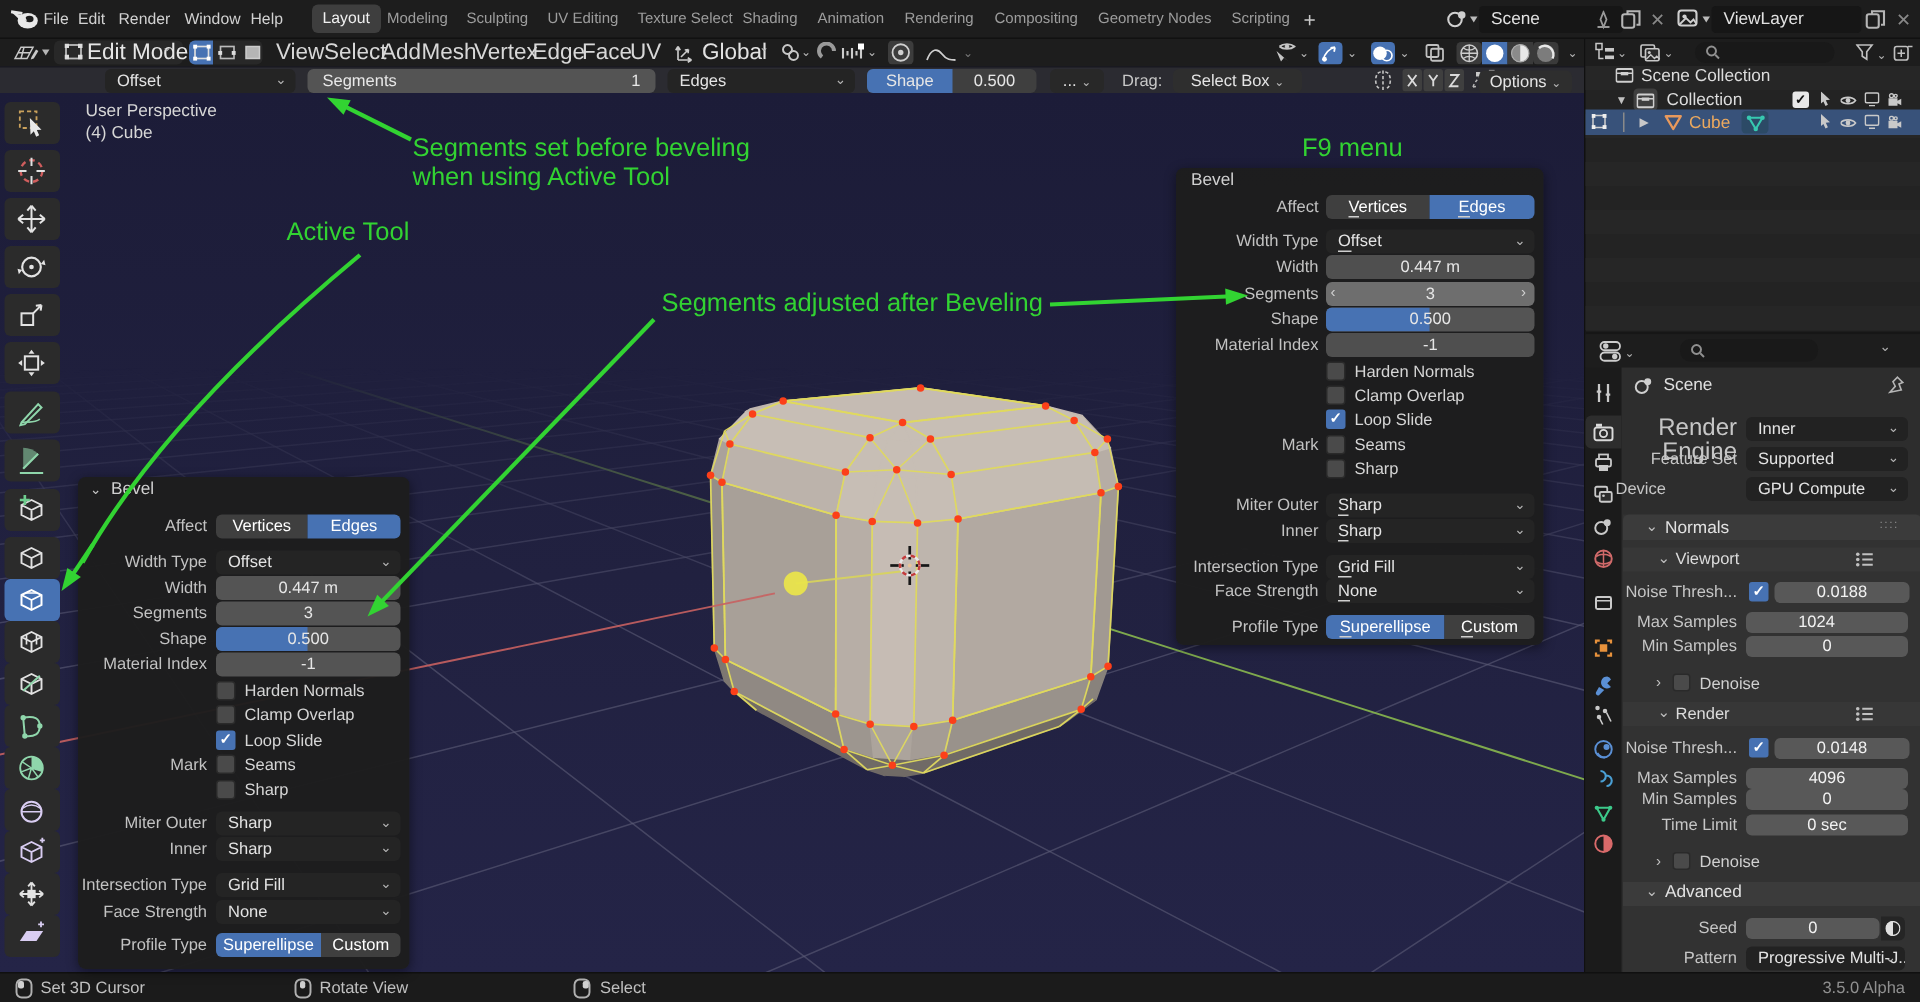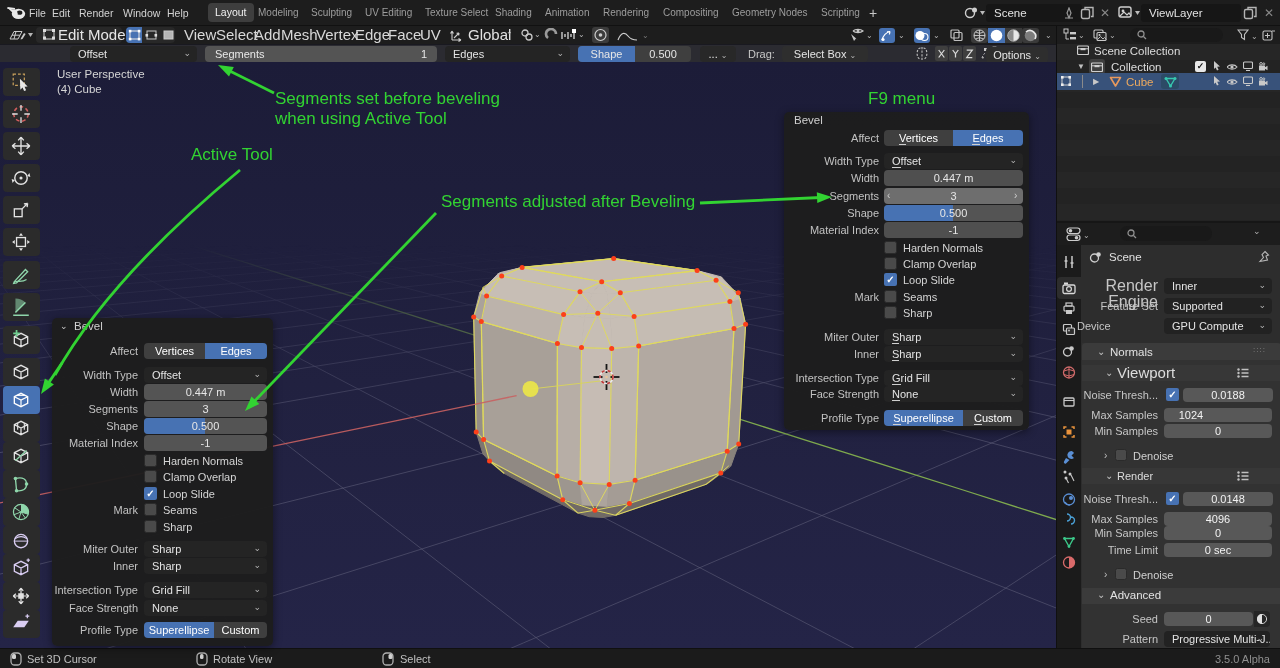--- a/index.html
+++ b/index.html
@@ -902,34 +902,34 @@
 <div class="abs drop" style="left:107px;top:272px;width:108px;background:#222222;">Supported</div>
 <span class="abs" style="left:20px;top:292px;width:81px;text-align:left;font-size:11px;color:#c6c6c6;line-height:16px;">Device</span>
 <div class="abs drop" style="left:107px;top:292px;width:108px;background:#222222;">GPU Compute</div>
 <div class="abs" style="left:25px;top:317px;width:199px;height:305px;background:#323232;"></div>
 <div class="abs" style="left:25px;top:317px;width:199px;height:17px;background:#3b3b3b;border-radius:4px 4px 0 0;"></div>
 <span class="abs" style="left:40px;top:317.8px;color:#c0c0c0;font-size:10px;line-height:16px;">⌄</span>
 <span class="abs" style="left:53px;top:317.8px;font-size:11.5px;color:#e2e2e2;line-height:16px;">Normals</span>
 <span class="abs" style="left:196px;top:315.8px;font-size:8px;color:#8a8a8a;letter-spacing:1px;line-height:16px;">::::</span>
 <div class="abs" style="left:25px;top:339px;width:199px;height:16px;background:#373737;"></div>
 <span class="abs" style="left:48px;top:338.5px;color:#c0c0c0;font-size:10px;line-height:16px;">⌄</span>
-<span class="abs" style="left:60px;top:338.5px;font-size:15px;color:#dcdcdc;line-height:16px;">Viewport</span>
+<span class="abs" style="left:60px;top:338.5px;font-size:11px;color:#dcdcdc;line-height:16px;">Viewport</span>
 <svg class="abs" style="left:180px;top:341.5px" width="12" height="10" viewBox="0 0 12 10">
       <circle cx="1.5" cy="1.5" r="1.2" fill="#c0c0c0"></circle>
       <circle cx="1.5" cy="5" r="1.2" fill="#c0c0c0"></circle>
       <circle cx="1.5" cy="8.5" r="1.2" fill="#c0c0c0"></circle>
       <path d="M4.5 1.5 h7 M4.5 5 h7 M4.5 8.5 h7" stroke="#c0c0c0" stroke-width="1.3"></path>
     </svg>
 <span class="abs" style="left:20px;top:360.5px;width:81px;text-align:right;font-size:11px;color:#c6c6c6;line-height:16px;">Noise Thresh...</span>
 <div class="abs chkon" style="left:109px;top:361.5px;">✓</div>
 <div class="abs" style="left:126px;top:361.5px;width:90px;height:14px;background:#585858;border-radius:4px;"></div>
 <span class="abs val" style="left:126px;top:360.5px;width:90px;color:#f2f2f2;line-height:17px;">0.0188</span>
 <span class="abs" style="left:20px;top:380.7px;width:81px;text-align:right;font-size:11px;color:#c6c6c6;line-height:16px;">Max Samples</span>
 <div class="abs" style="left:107px;top:381.7px;width:108px;height:14px;background:#585858;border-radius:4px;"></div>
-<span class="abs val" style="left:90px;top:380.7px;width:88px;color:#f2f2f2;line-height:17px;text-align:center;">1024</span>
+<span class="abs val" style="left:110px;top:380.7px;width:88px;color:#f2f2f2;line-height:17px;text-align:center;">1024</span>
 <span class="abs" style="left:20px;top:396.8px;width:81px;text-align:right;font-size:11px;color:#c6c6c6;line-height:16px;">Min Samples</span>
 <div class="abs" style="left:107px;top:397.8px;width:108px;height:14px;background:#585858;border-radius:4px;"></div>
 <span class="abs val" style="left:107px;top:396.8px;width:108px;color:#f2f2f2;line-height:17px;">0</span>
 <span class="abs" style="left:47px;top:421.9px;color:#c0c0c0;font-size:10px;line-height:16px;">›</span>
 <div class="abs chk" style="left:58px;top:422.9px;width:12px;height:12px;background:#4a4a4a;"></div>
 <span class="abs" style="left:76px;top:421.9px;font-size:11px;color:#d0d0d0;line-height:16px;">Denoise</span>
 <div class="abs" style="left:25px;top:442px;width:199px;height:16px;background:#373737;"></div>
 <span class="abs" style="left:48px;top:441.5px;color:#c0c0c0;font-size:10px;line-height:16px;">⌄</span>
 <span class="abs" style="left:60px;top:441.5px;font-size:11px;color:#dcdcdc;line-height:16px;">Render</span>
 <svg class="abs" style="left:180px;top:444.5px" width="12" height="10" viewBox="0 0 12 10">

